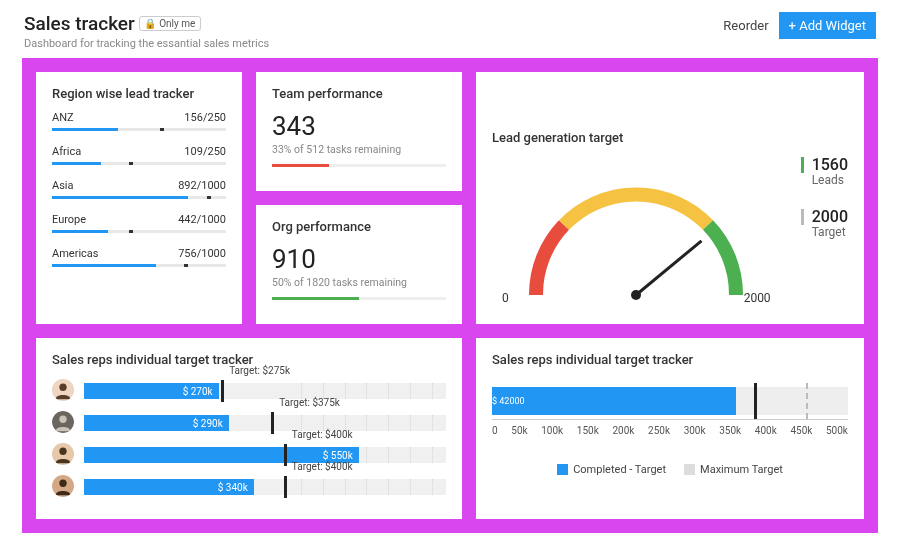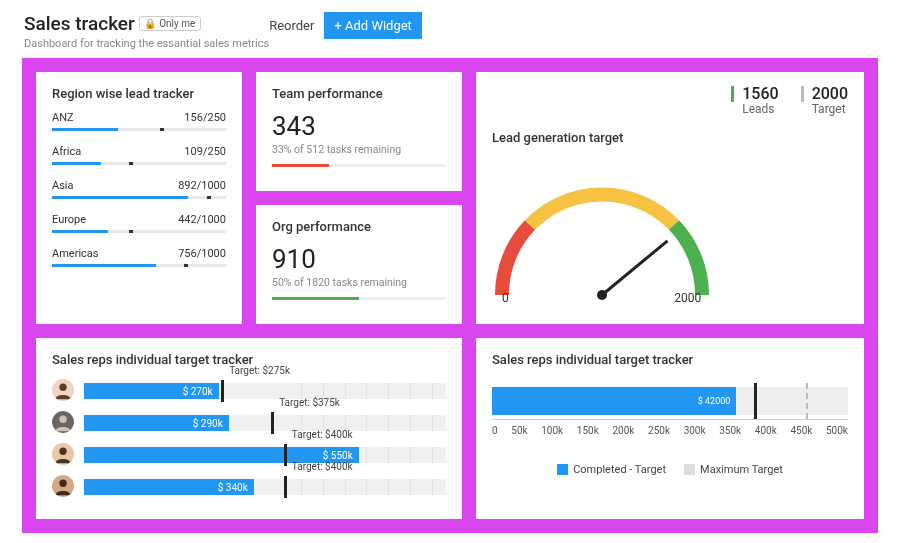--- a/index.html
+++ b/index.html
@@ -1,17 +1,17 @@
 <!DOCTYPE html>
 <html><head>
 <meta charset="utf-8">
 <style>
 * { margin:0; padding:0; box-sizing:border-box; font-family:-apple-system,BlinkMacSystemFont,"Segoe UI",Roboto,sans-serif; }
 body { background:#fff; width:900px; height:543px; overflow:hidden; }
-.header { padding:12px 24px 8px; display:flex; align-items:flex-start; }
+.header { padding:12px 24px 8px; display:flex; justify-content:space-between; align-items:flex-start; }
 .header-left { }
 .title-row { display:flex; align-items:center; gap:4px; }
 .title { font-size:19px; font-weight:500; color:#222; }
 .privacy-badge { font-size:10px; color:#555; border:1px solid #ccc; border-radius:3px; padding:1px 5px; display:inline-flex; align-items:center; gap:2px; }
 .subtitle { font-size:11px; color:#888; margin-top:2px; }
 .header-right { display:flex; align-items:center; gap:10px; }
 .reorder { font-size:13px; color:#444; cursor:pointer; }
 .add-widget { background:#2196f3; color:#fff; font-size:13px; padding:6px 10px; border:none; cursor:pointer; }
 .dashboard { background:#d946ef; margin:0 22px 18px; padding:14px; display:grid; grid-template-columns:206px 206px 1fr; gap:14px; }
 .card { background:#fff; padding:14px 16px; }
@@ -25,37 +25,37 @@
 .perf-card .big-num { font-size:26px; font-weight:400; color:#222; margin:2px 0; }
 .perf-sub { font-size:10.5px; color:#888; margin-bottom:8px; }
 .perf-bar { height:3px; background:#eee; position:relative; }
 .perf-bar-fill { position:absolute; top:0; left:0; height:3px; }
 .gauge-card { grid-row:span 2; display:flex; gap:20px; }
 .gauge-area { flex:1; position:relative; height:155px; }
 .gauge-svg { position:absolute; top:10px; left:50%; transform:translateX(-50%); }
 .gauge-label-min, .gauge-label-max { position:absolute; bottom:5px; font-size:12px; color:#333; }
 .gauge-label-min { left:10px; }
 .gauge-label-max { right:10px; }
-.gauge-stats { display:flex; flex-direction:row; justify-content:center; gap:22px; }
+.gauge-stats { display:flex; flex-direction:column; justify-content:center; gap:22px; }
 .gauge-stat-val { font-size:16px; font-weight:500; color:#222; border-left:3px solid; padding-left:8px; line-height:1; }
 .gauge-stat-label { font-size:12px; color:#666; padding-left:11px; }
 .reps-card1 { grid-column:1 / span 2; }
 .reps-card2 { grid-column:3; }
 .rep-row { display:flex; align-items:center; gap:10px; margin-bottom:6px; }
 .avatar { width:22px; height:22px; border-radius:50%; background:#ddd; display:flex; align-items:center; justify-content:center; overflow:hidden; flex-shrink:0; }
 .avatar svg { width:22px; height:22px; }
 .rep-chart { flex:1; position:relative; height:26px; }
 .rep-target-label { position:absolute; top:-12px; font-size:10px; color:#444;margin-left:8px; }
 .rep-bar-track { position:absolute; top:6px; left:0; right:0; height:16px; background:#f0f0f0; }
 .rep-bar-grid { position:absolute; top:0; bottom:0; border-left:1px dotted #d5d5d5; }
 .rep-bar-fill { position:absolute; top:6px; left:0; height:16px; background:#2196f3; display:flex; align-items:center; justify-content:flex-end; padding-right:6px; color:#fff; font-size:10px; }
 .rep-target-mark { position:absolute; top:3px; width:3px; height:22px; background:#222; }
 .team-bar { position:relative; height:80px; }
 .team-track { position:absolute; top:10px; left:0; right:0; height:28px; background:#eee; }
-.team-fill { position:absolute; top:10px; left:0; height:28px; background:#2196f3; display:flex; align-items:center; justify-content:flex-end; padding-right:6px; color:#fff; font-size:9px; }
+.team-fill { position:absolute; top:10px; left:0; height:28px; background:#2196f3; display:flex; align-items:center; justify-content:flex-start; padding-right:6px; color:#fff; font-size:9px; }
 .team-mark { position:absolute; top:6px; width:3px; height:36px; background:#222; }
 .team-max { position:absolute; top:6px; width:0; height:36px; border-left:2px dashed #bbb; }
 .team-axis { position:absolute; top:48px; left:0; right:0; display:flex; justify-content:space-between; font-size:10px; color:#555; }
 .team-axis-line { position:absolute; top:42px; left:0; right:0; height:1px; background:#ccc; }
 .legend { display:flex; justify-content:center; gap:18px; font-size:11px; color:#444; margin-top:6px; }
 .legend-item { display:flex; align-items:center; gap:5px; }
 .legend-swatch { width:11px; height:11px; }
 </style>
 </head>
 <body>

